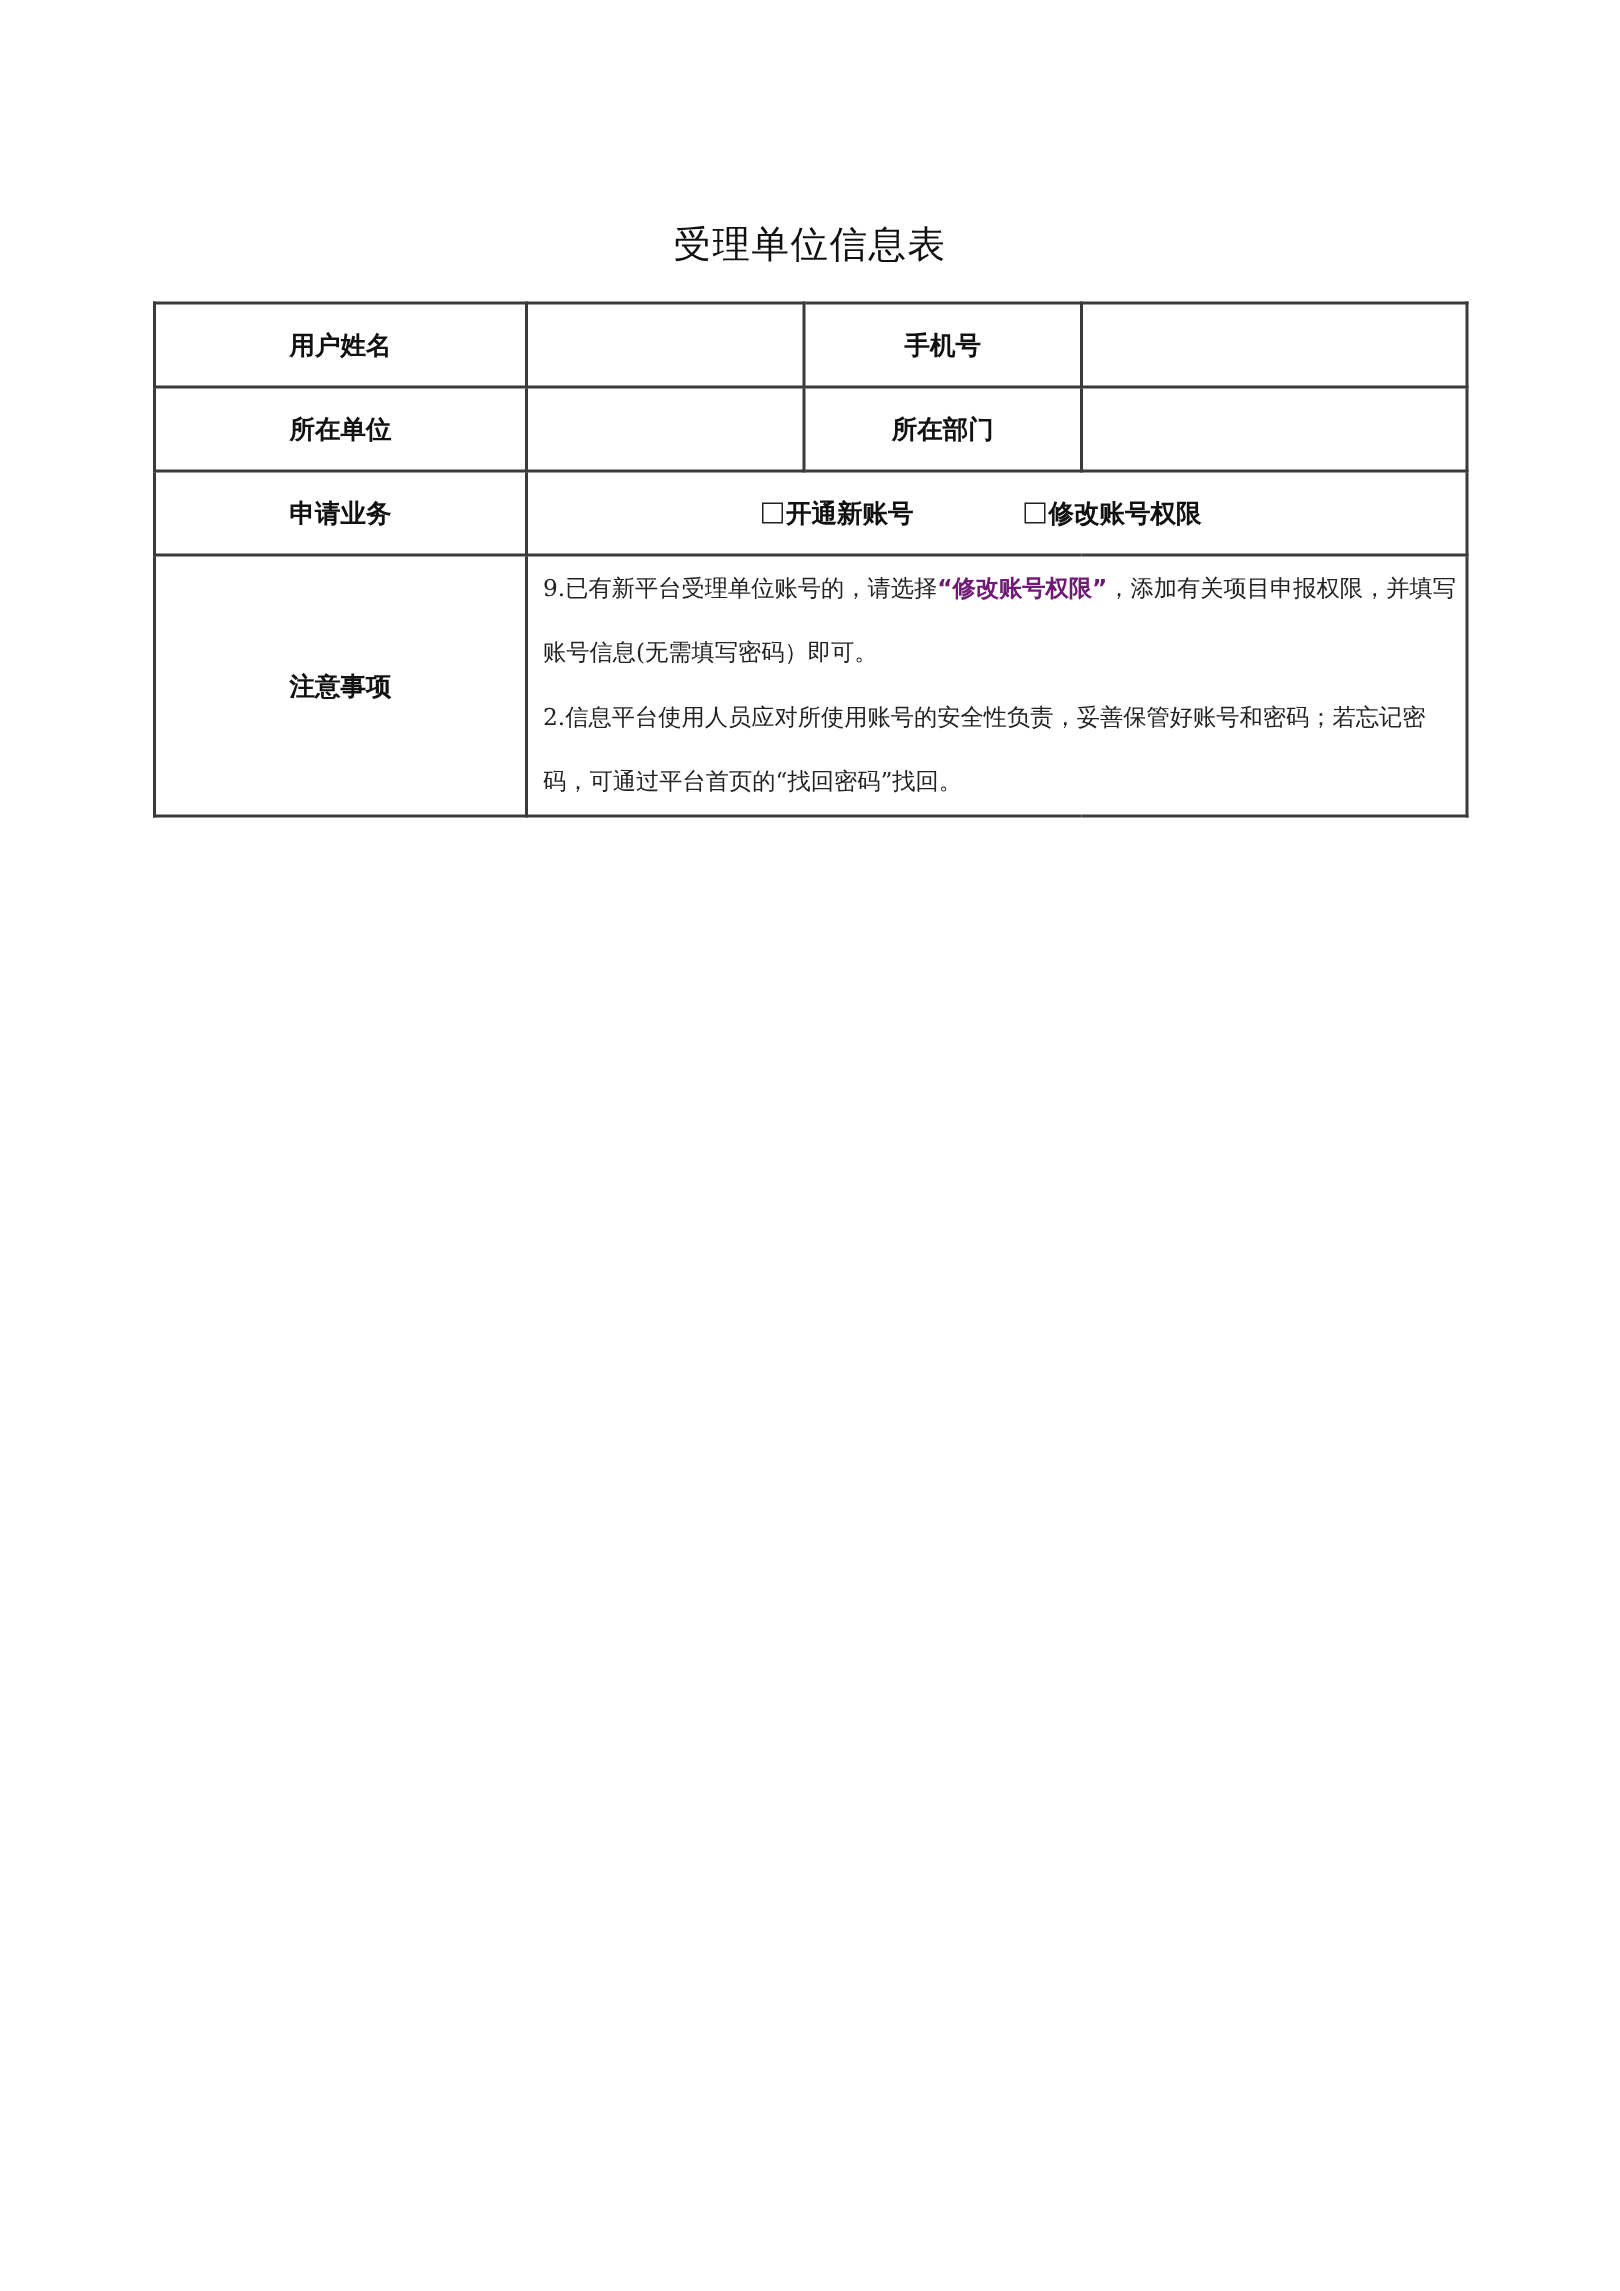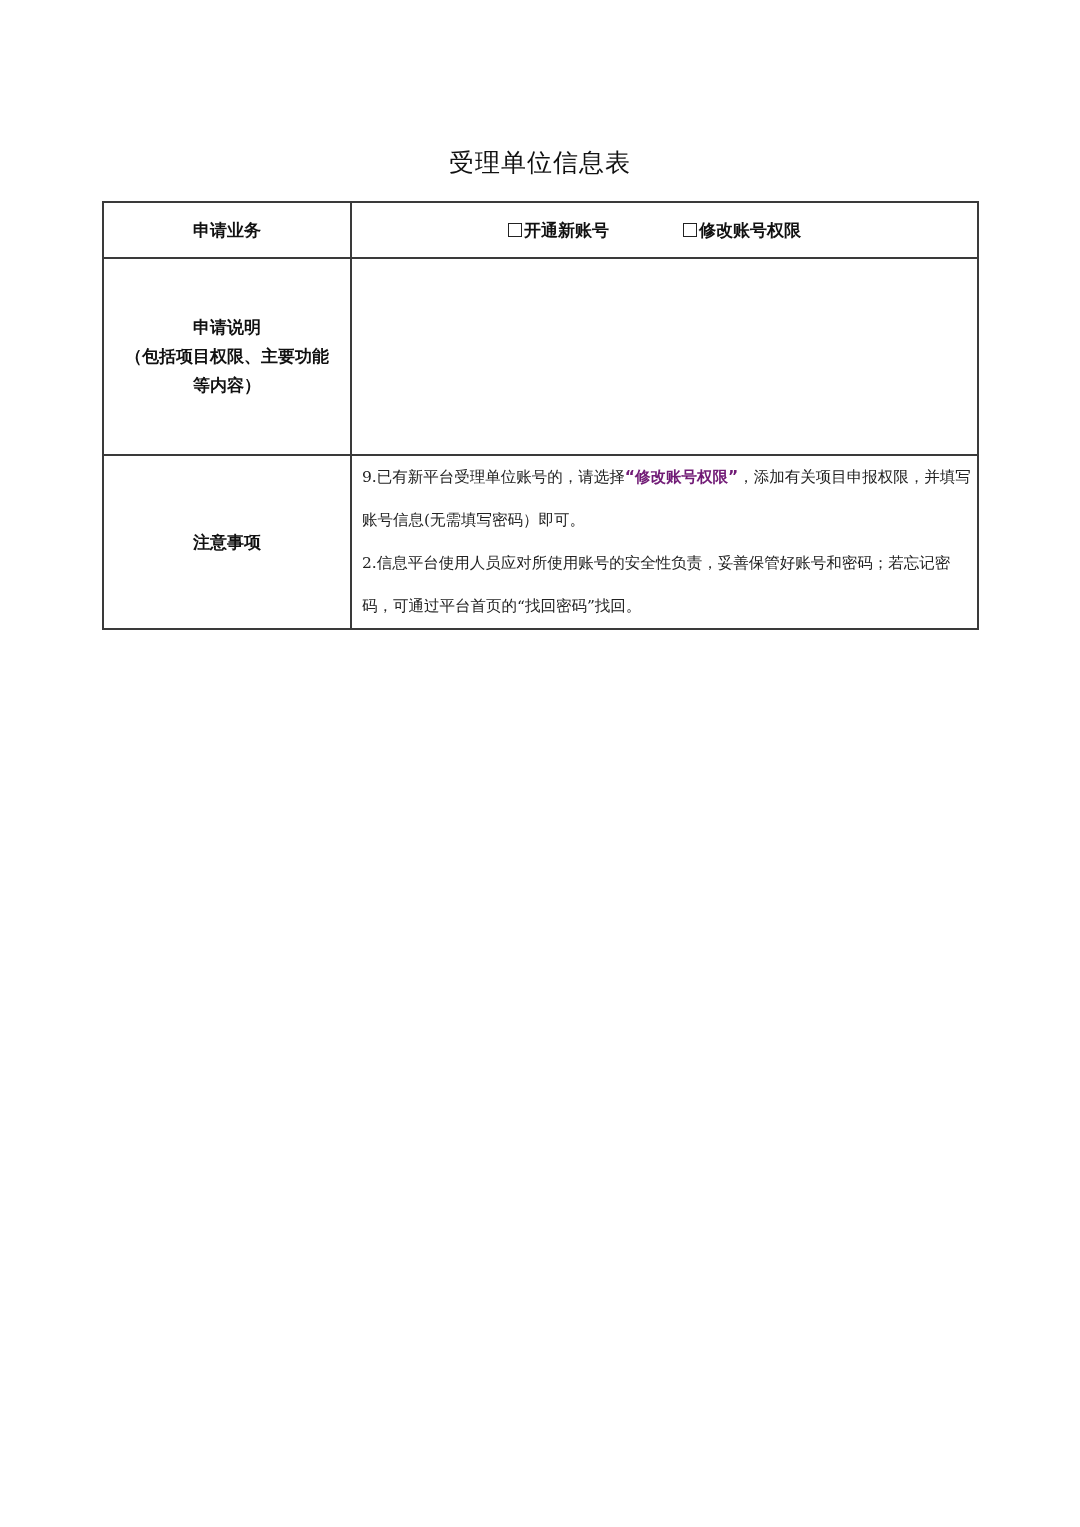--- a/index.html
+++ b/index.html
@@ -95,43 +95,47 @@
 
 <table class="form-table">
   <colgroup>
     <col style="width:248px">
     <col style="width:185px">
     <col style="width:185px">
     <col style="width:257px">
   </colgroup>
 
   <tbody>
+      <tr class="r-std">
+    <td class="label">用户姓名</td>
+    <td class="empty-field"></td>
+    <td class="label">手机号</td>
+    <td class="empty-field"></td>
+  </tr>
 
+  <tr class="r-std">
+    <td class="label">所在单位</td>
+    <td class="empty-field"></td>
+    <td class="label">所在部门</td>
+    <td class="empty-field"></td>
+  </tr>
 
 
   <tr class="r-std">
     <td class="label">申请业务</td>
     <td colspan="3" class="checkbox-line">
       <span class="cb-option">
         <span class="cb-box"></span><span>开通新账号</span>
       </span>
       <span class="cb-option">
         <span class="cb-box"></span><span>修改账号权限</span>
       </span>
     </td>
   </tr>
 
-  <tr class="r-desc">
-    <td class="label desc-label">
-      <div>申请说明</div>
-      <div>（包括项目权限、主要功能</div>
-      <div>等内容）</div>
-    </td>
-    <td colspan="3" class="empty-field"></td>
-  </tr>
 
   <tr class="r-note">
     <td class="label">注意事项</td>
     <td colspan="3" class="notes-cell">
       <p><span>9.已有新平台受理单位账号的，请选择</span><b>“修改账号权限”</b><span>，添加有关项目申报权限，并填写账号信息(无需填写密码）即可。</span></p>
       <p>2.信息平台使用人员应对所使用账号的安全性负责，妥善保管好账号和密码；若忘记密码，可通过平台首页的“找回密码”找回。</p>
     </td>
   </tr>
 </tbody>
   </table>

